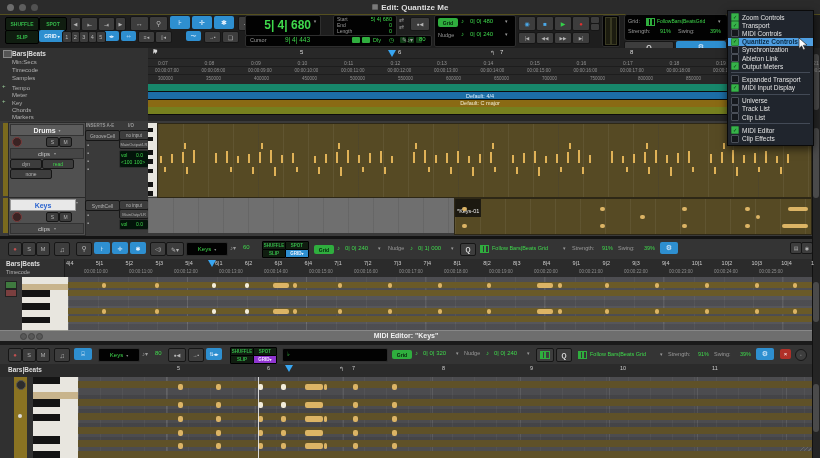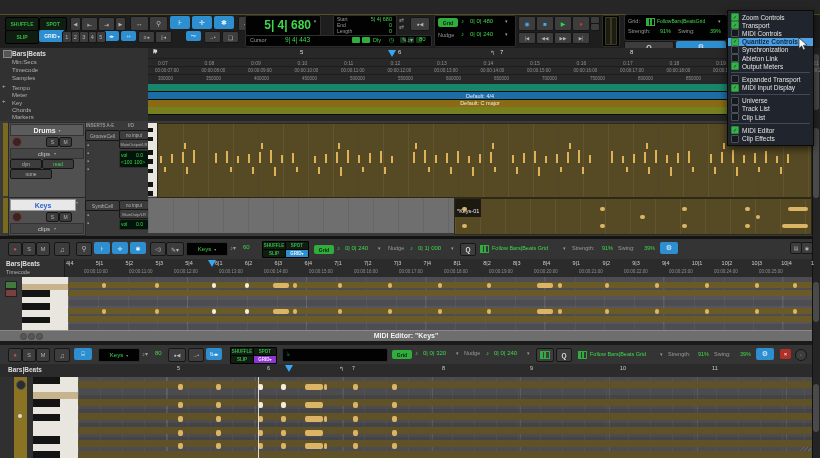--- a/index.html
+++ b/index.html
@@ -35,20 +35,29 @@
   .mlb{font-size:6.5px;color:#e4e4e4;white-space:nowrap}
   .msep{height:1px;background:#434a56;margin:2px 3px}
   .mini{position:absolute;display:flex;align-items:center;justify-content:center;font-size:4.5px;font-weight:bold;border:1px solid #000;border-radius:1px}
   .zbtn{position:absolute;display:flex;align-items:center;justify-content:center;font-size:5.5px;background:#3d3d3d;border:1px solid #161616;border-radius:2px;color:#b5b5b5}
 </style>
 </head>
 <body>
 
 <div id="app">
 
+  <div class="ab" style="left:0;top:0;width:820px;height:14px;background:#2b2b2b;border-bottom:1px solid #151515">
+    <div class="ab" style="left:7px;top:4px;width:7px;height:7px;border-radius:50%;background:#6d6d6d"></div>
+    <div class="ab" style="left:19px;top:4px;width:7px;height:7px;border-radius:50%;background:#5e5e5e"></div>
+    <div class="ab" style="left:31px;top:4px;width:7px;height:7px;border-radius:50%;background:#515151"></div>
+    <div class="bx" style="left:0;top:0;width:820px;height:14px">
+      <span style="font-size:7px;color:#9a9a9a;margin-right:3px">▦</span>
+      <span style="font-size:8px;font-weight:bold;color:#dedede">Edit: Quantize Me</span>
+    </div>
+  </div>
 
   <div class="ab" style="left:0;top:14px;width:820px;height:34px;background:#1e1e1e;border:1px solid #55501f;border-left:none;border-right:none"></div>
 
   <div class="bx grnbtn" style="left:5px;top:17px;width:32px;height:12px;font-size:5px">
       <span>SHUFFLE</span>
     </div>
   <div class="bx grnbtn" style="left:39px;top:17px;width:26px;height:12px;font-size:5px">
       <span>SPOT</span>
     </div>
   <div class="bx grnbtn" style="left:5px;top:30px;width:32px;height:12px;font-size:5px">

